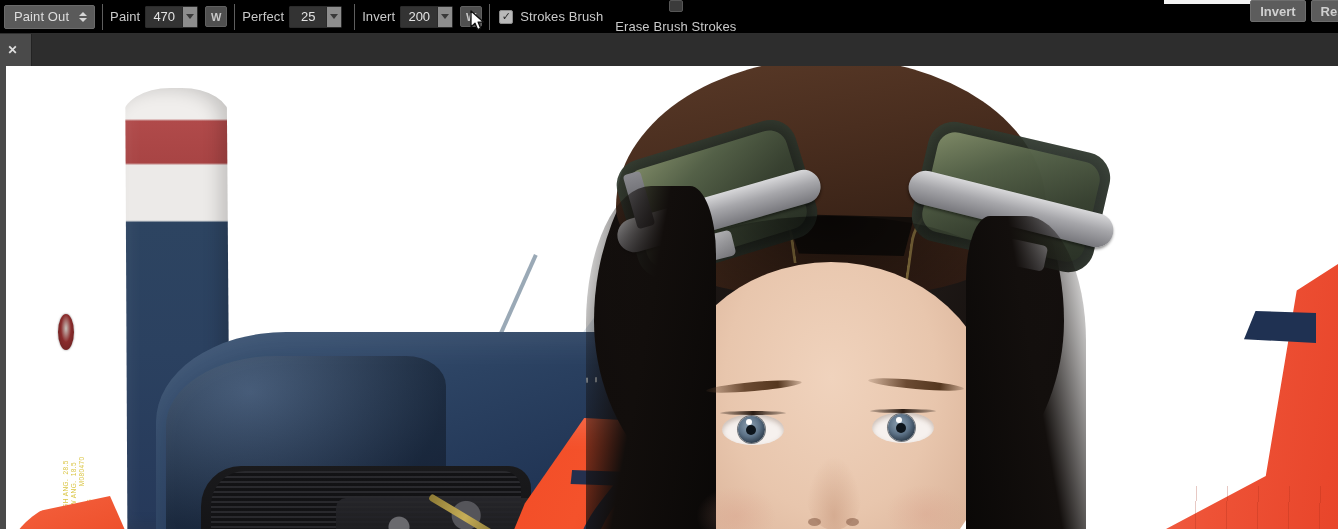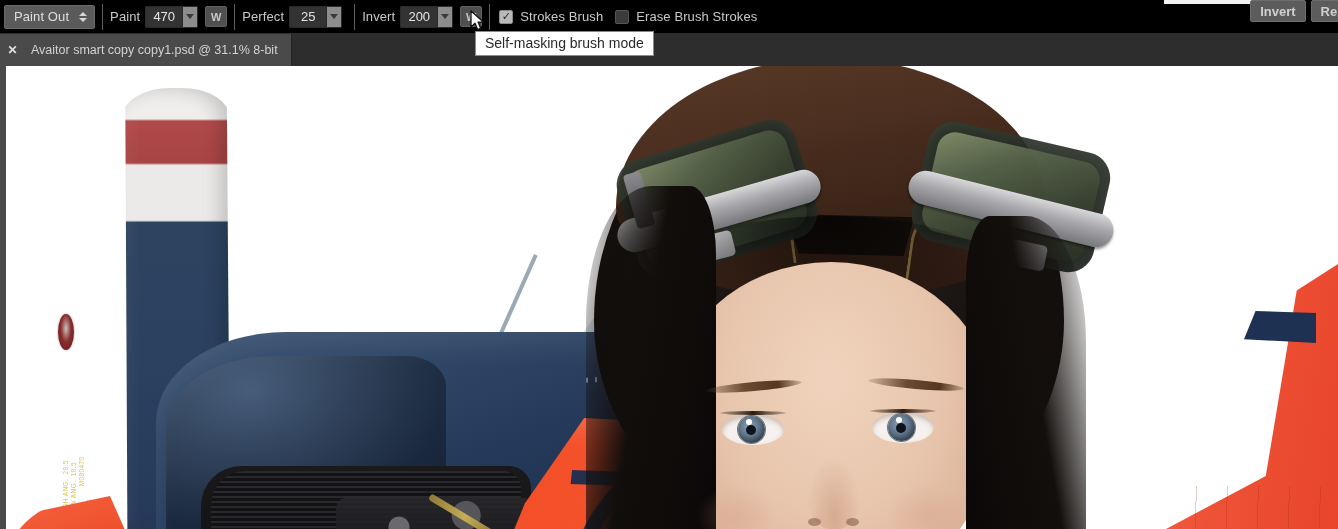--- a/index.html
+++ b/index.html
@@ -489,41 +489,37 @@
       <div class="wbtn">W</div>
     </div>
 
     <div class="sep"></div>
 
     <div class="group cbox-wrap" style="margin-left:2px;">
       <span class="cbox on">✓</span>
       <span class="lbl">Strokes Brush</span>
     </div>
 
-    <div class="group cbox-wrap" style="margin-left:12px;">
+    <div class="group cbox-wrap" style="margin-left:12px;flex-direction:column;">
       <span class="cbox off"></span>
       <span class="lbl">Erase Brush Strokes</span>
     </div>
 
     <div class="tb-right">
       <div class="txtbtn">Invert</div>
       <div class="txtbtn" style="margin-right:-32px;">Reset</div>
     </div>
   </div>
 
   <div class="tabbar">
     <div class="tab">
       <span class="xclose">✕</span>
-      <span>Avaitor smart copy copy1.psd @ 31.1% 8-bit</span>
     </div>
   </div>
 
-  <div class="tooltip">
-    <span>Self-masking brush mode</span>
-  </div>
 
   <div class="cursor">
     <svg width="16" height="22" viewBox="0 0 16 22">
       <path d="M1 1 L1 17 L5 13.2 L7.6 19.6 L10.6 18.3 L8.1 12.1 L13.4 12.1 Z" fill="#ffffff" stroke="#111111" stroke-width="1.3" stroke-linejoin="round"></path>
     </svg>
   </div>
 
   <div class="canvas-area">
     <div class="art">
 

